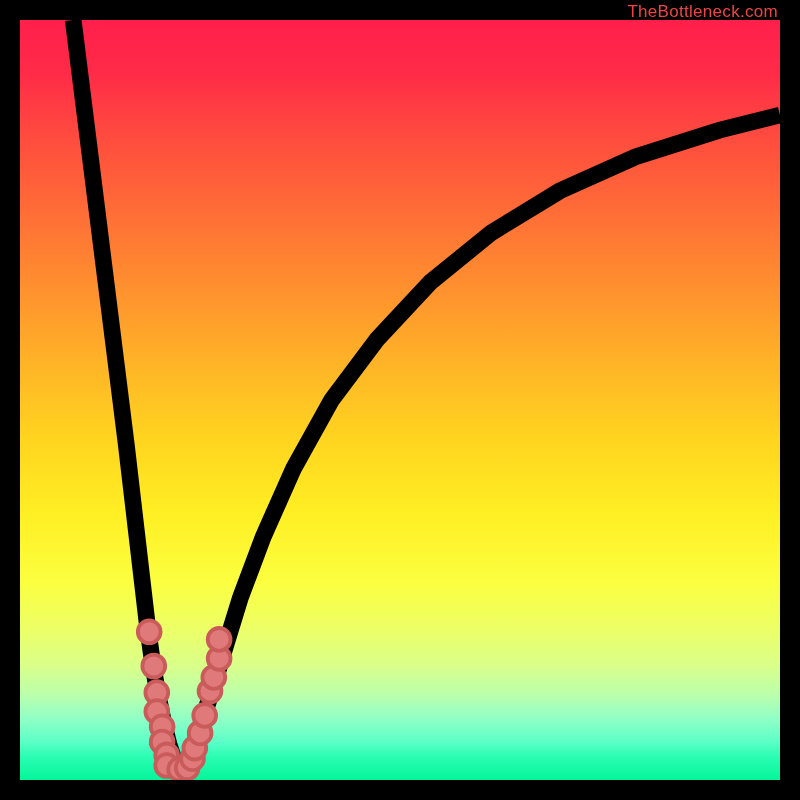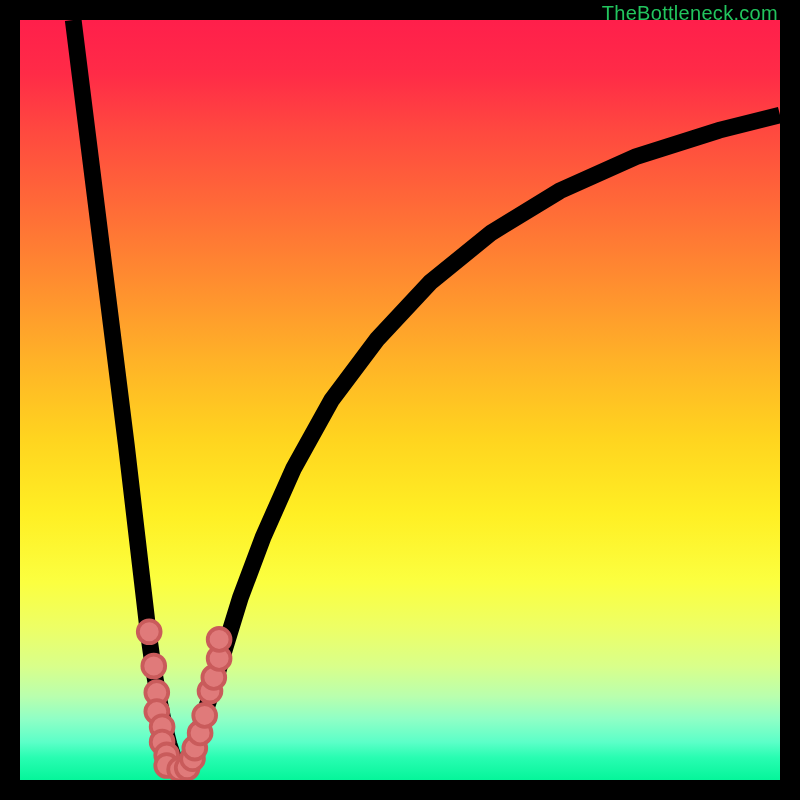--- a/index.html
+++ b/index.html
@@ -50,22 +50,22 @@
       #8fffc6 92%,
       #5cffc8 95%,
       #29fdb2 97%,
       #05f59a 100%
     );
   }
   .watermark {
     position: absolute;
     top: 2px;
     right: 22px;
-    color: #22c55e;
-    font-size: 20px;
+    color: #ef4444;
+    font-size: 17px;
     font-weight: 500;
     letter-spacing: 0.3px;
   }
   svg.curve {
     position: absolute;
     top: 0;
     left: 0;
     width: 100%;
     height: 100%;
   }

